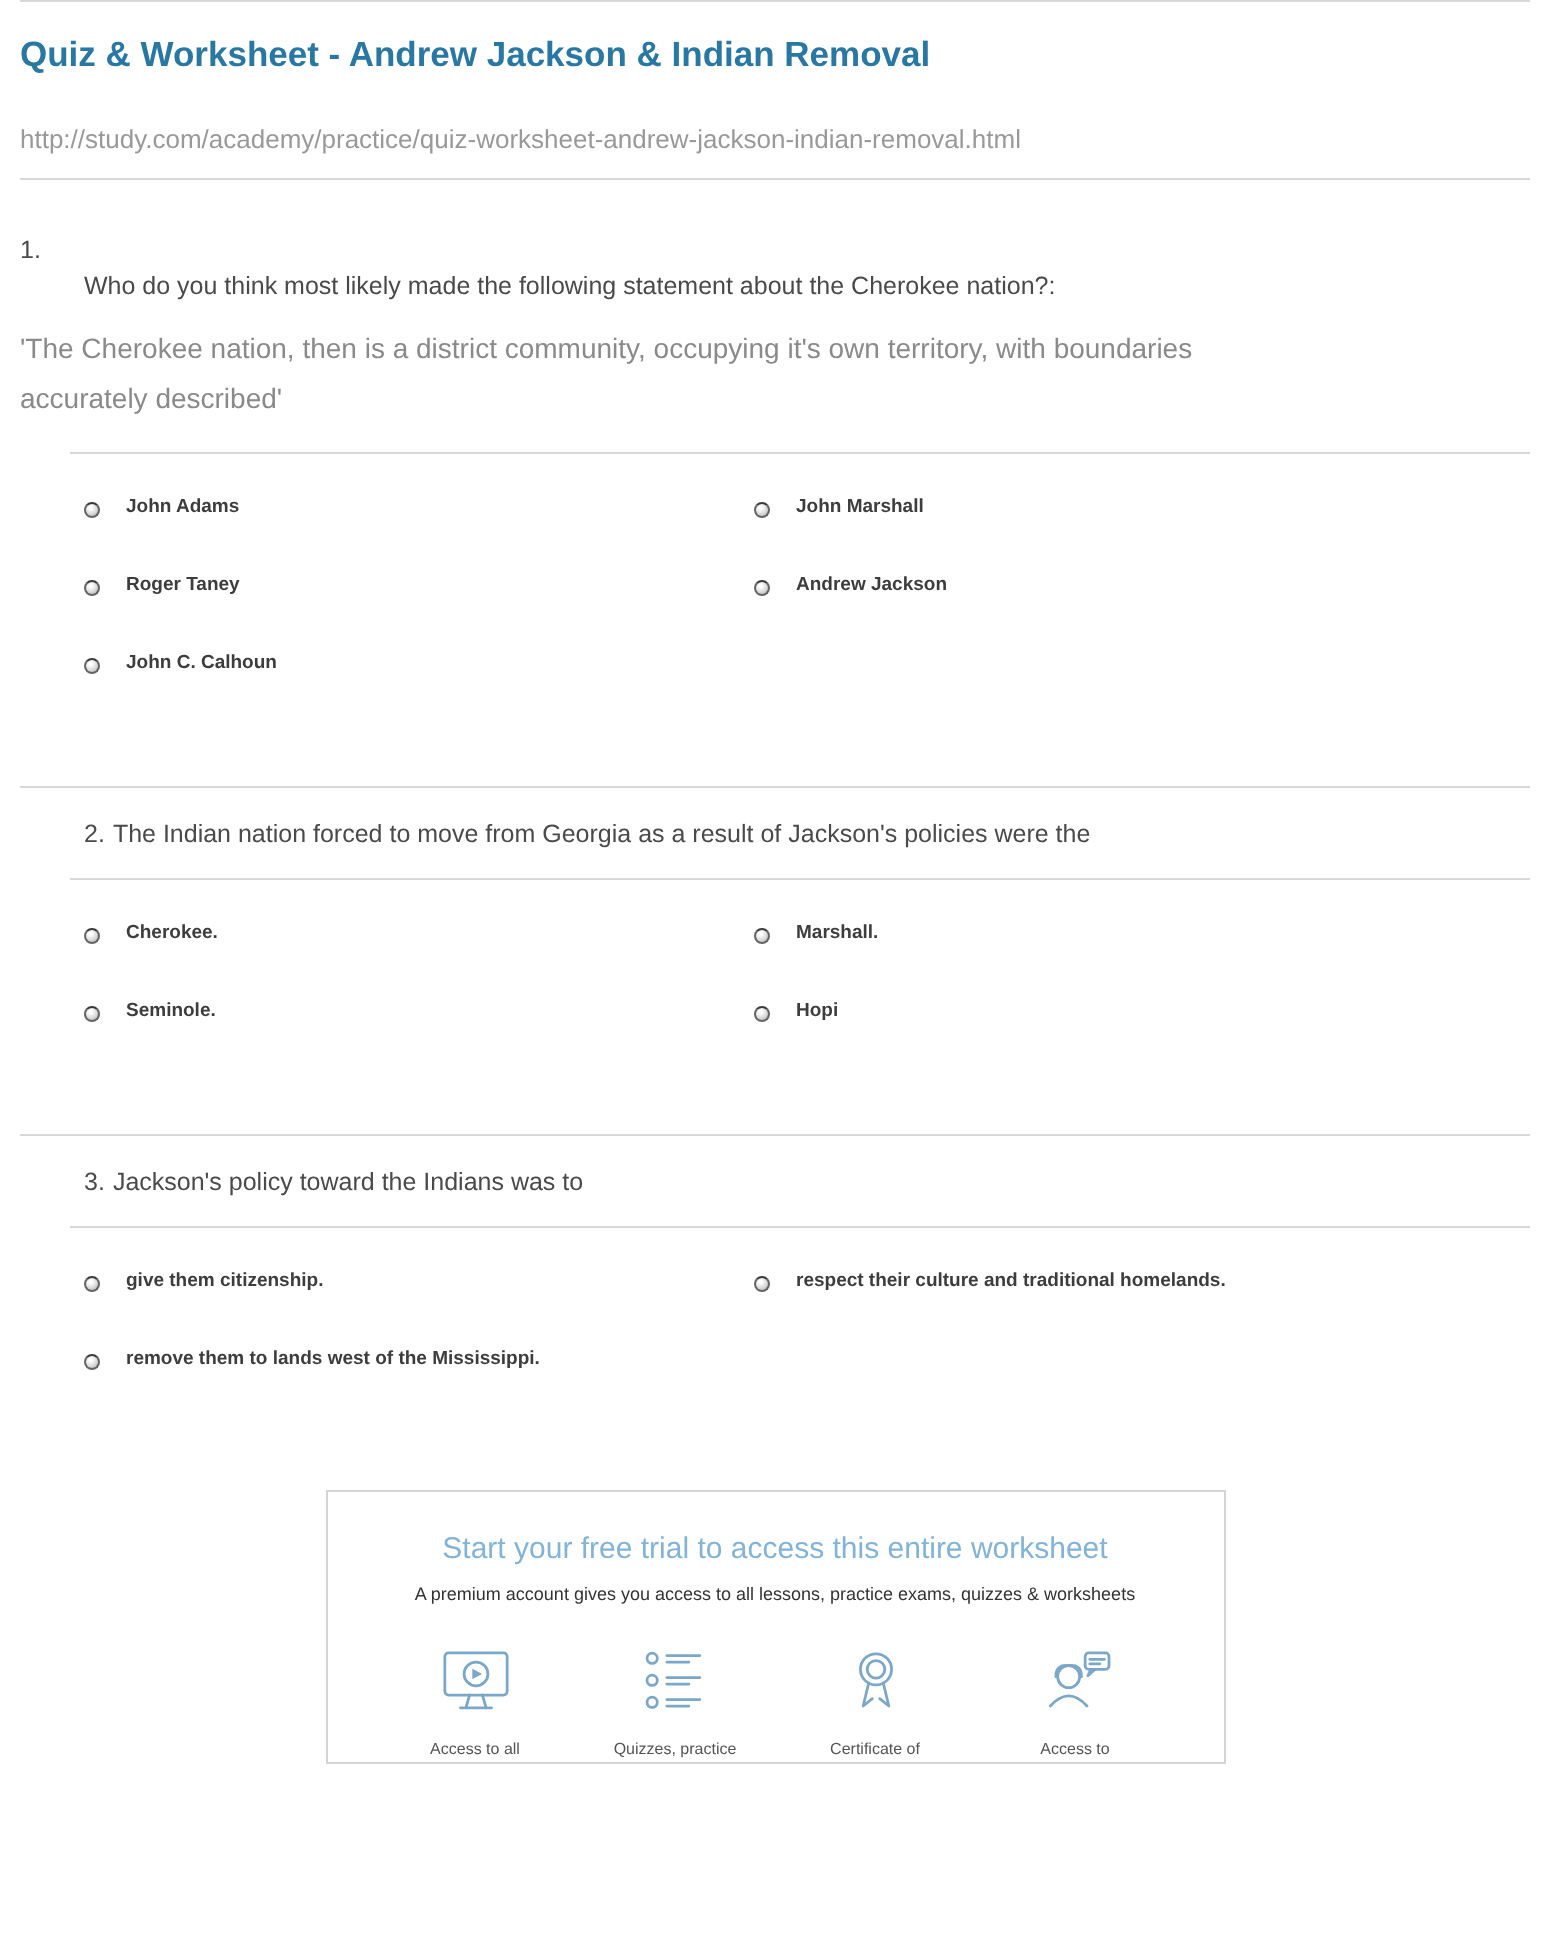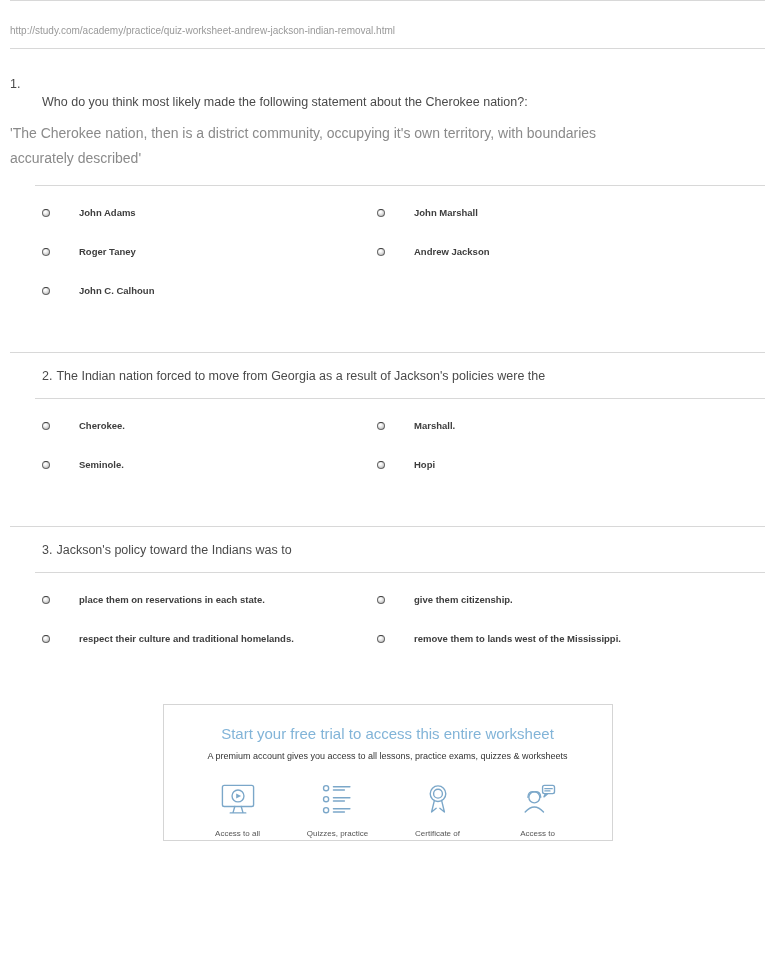--- a/index.html
+++ b/index.html
@@ -17,32 +17,32 @@
 
   
   .site-header { padding:9px 0 8px 22px; }
   .logo { display:inline-flex; align-items:center; gap:5px; text-decoration:none; cursor:pointer; }
   .logo-text { font-weight:bold; color:#0e2d4a; letter-spacing:-0.6px; }
   .logo-text .com { font-weight:bold; }
   .logo-tm { font-size:6px; color:#0e2d4a; vertical-align:top; line-height:10px; }
   .header-logo .logo-text { font-size:19px; }
 
   .page-title { margin:16px 0 5px 0; font-size:17.5px; font-weight:bold; color:#2878a3; }
-  .page-url { font-size:10px; color:#999; margin-bottom:12px;margin-top:24px; }
+  .page-url { font-size:13px; color:#999; margin-bottom:12px;margin-top:24px; }
 
   
   .q { margin-top:16px; }
   .q1 { margin-top:28px; }
   .q-num { font-size:12.5px; color:#4a4a4a; margin-bottom:4px; }
   .q-heading { font-size:12.5px; color:#4a4a4a;margin-left:32px; }
   .q-heading .num { margin-right:4px; }
   .q-quote { font-size:14px; color:#8a8a8a; margin-top:12px; line-height:1.75; max-width:600px; }
   .q hr.indent { margin-top:15px; }
   .options { display:grid; grid-template-columns:335px 1fr; margin:7px 0 0 32px; }
-  .option { display:flex; align-items:center; gap:29px; padding:14px 0; cursor:pointer; }
+  .option { display:flex; align-items:flex-end; gap:13px; padding:14px 0; cursor:pointer; }
   .radio {
     flex:0 0 auto; width:8px; height:8px; border-radius:50%;
     border:1px solid #666; border-top-color:#3a3a3a;
     background:radial-gradient(circle at 38% 32%, #fdfdfd 15%, #d6d6d6 60%, #9d9d9d 100%);
   }
   .option-label { font-size:9.5px; font-weight:bold; color:#3d3d3d; }
 
   
   .trial-card {
     width:450px; margin:46px auto 0; border:1px solid #d5d5d5;
@@ -55,20 +55,21 @@
   .feature svg { width:44px; height:44px; display:block; margin:0 auto; }
   .feature-label { font-size:8px; color:#555; line-height:1.55; margin-top:5px; }
 </style>
 </head>
 <body>
 
 <div class="page">
 
   <hr>
 
+  <h1 class="page-title">Quiz &amp; Worksheet - Andrew Jackson &amp; Indian Removal</h1>
   <div class="page-url">http://study.com/academy/practice/quiz-worksheet-andrew-jackson-indian-removal.html</div>
   <hr>
 
   <section class="q q1">
     <div class="q-num">1.</div>
     <div class="q-heading">Who do you think most likely made the following statement about the Cherokee nation?:</div>
     <div class="q-quote">'The Cherokee nation, then is a district community, occupying it's own territory, with boundaries accurately described'</div>
     <hr class="indent">
     <div class="options">
       <label class="option">
@@ -120,24 +121,20 @@
   </section>
 
   <hr class="sep">
 
   <section class="q">
     <div class="q-heading"><span class="num">3.</span><span>Jackson's policy toward the Indians was to</span></div>
     <hr class="indent">
     <div class="options">
       <label class="option">
         <span class="radio"></span>
-        <span class="option-label">place them on reservations in each state.</span>
-      </label>
-      <label class="option">
-        <span class="radio"></span>
         <span class="option-label">give them citizenship.</span>
       </label>
       <label class="option">
         <span class="radio"></span>
         <span class="option-label">respect their culture and traditional homelands.</span>
       </label>
       <label class="option">
         <span class="radio"></span>
         <span class="option-label">remove them to lands west of the Mississippi.</span>
       </label>

